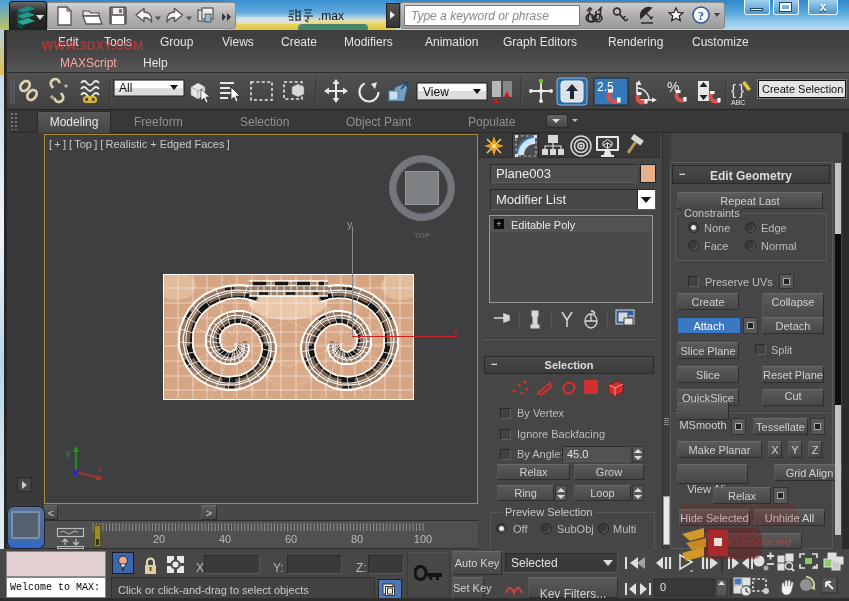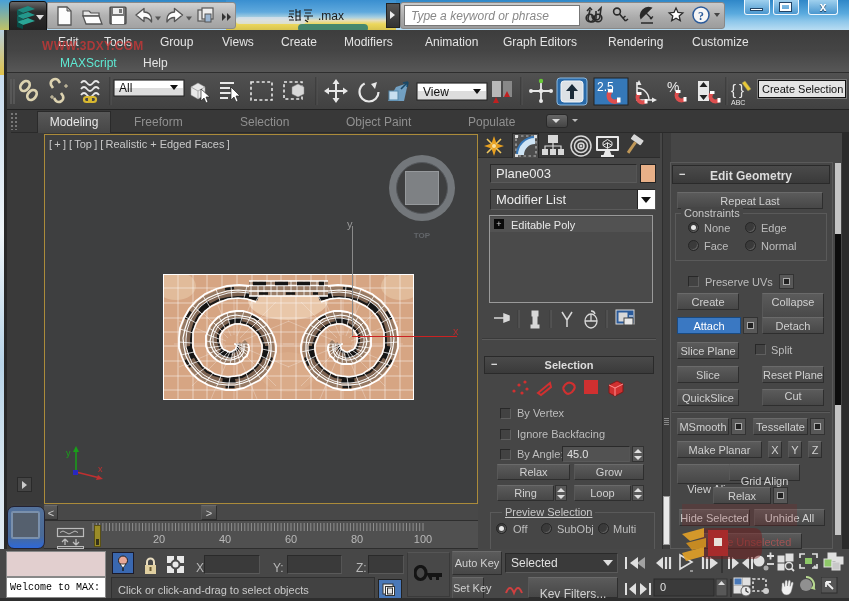--- a/index.html
+++ b/index.html
@@ -121,21 +121,21 @@
 <div class="lbl" style="left:58px;top:35px;font-size:12px;color:#e4e4e4;">Edit</div>
 <div class="lbl" style="left:104px;top:35px;font-size:12px;color:#e4e4e4;">Tools</div>
 <div class="lbl" style="left:160px;top:35px;font-size:12px;color:#e4e4e4;">Group</div>
 <div class="lbl" style="left:222px;top:35px;font-size:12px;color:#e4e4e4;">Views</div>
 <div class="lbl" style="left:281px;top:35px;font-size:12px;color:#e4e4e4;">Create</div>
 <div class="lbl" style="left:344px;top:35px;font-size:12px;color:#e4e4e4;">Modifiers</div>
 <div class="lbl" style="left:425px;top:35px;font-size:12px;color:#e4e4e4;">Animation</div>
 <div class="lbl" style="left:503px;top:35px;font-size:12px;color:#e4e4e4;">Graph Editors</div>
 <div class="lbl" style="left:608px;top:35px;font-size:12px;color:#e4e4e4;">Rendering</div>
 <div class="lbl" style="left:692px;top:35px;font-size:12px;color:#e4e4e4;">Customize</div>
-<div class="lbl" style="left:60px;top:56px;font-size:12px;color:#5eead4;">MAXScript</div>
+<div class="lbl" style="left:60px;top:56px;font-size:12px;color:#fca5a5;">MAXScript</div>
 <div class="lbl" style="left:143px;top:56px;font-size:12px;color:#e4e4e4;">Help</div>
 <div class="lbl" style="left:42px;top:39px;font-size:12px;font-weight:bold;color:rgba(200,55,55,.8);letter-spacing:.3px;">WWW.3DXY.COM</div>
 
 <div class="abs" id="toolbar" style="left:0;top:73px;width:849px;height:37px;background:linear-gradient(#515151,#414141);border-bottom:1px solid #222;"></div>
 
 <svg class="abs" style="left:0;top:73px;" width="849" height="37" viewBox="0 0 849 37">
   <path d="M11 6 v25 M14 6 v25" stroke="#5e5e5e" stroke-width="1.5"></path>
 
   <g stroke="#ddd3b0" stroke-width="2.8" fill="none">
     <ellipse cx="25" cy="13" rx="4" ry="5.5" transform="rotate(40 25 13)"></ellipse>
@@ -577,21 +577,21 @@
 <div class="btn" style="left:574px;top:464px;width:70px;height:16px;padding-top:1px;">Grow</div>
 <div class="btn" style="left:497px;top:485px;width:57px;height:16px;padding-top:1px;">Ring</div>
 <div class="abs" style="left:555px;top:485px;width:12px;height:16px;background:#585858;border:1px solid #333;"></div>
 <div class="abs" style="left:557px;top:488px;width:0;height:0;border-left:4px solid transparent;border-right:4px solid transparent;border-bottom:4px solid #ddd;"></div>
 <div class="abs" style="left:557px;top:495px;width:0;height:0;border-left:4px solid transparent;border-right:4px solid transparent;border-top:4px solid #ddd;"></div>
 <div class="btn" style="left:574px;top:485px;width:57px;height:16px;padding-top:1px;">Loop</div>
 <div class="abs" style="left:632px;top:485px;width:12px;height:16px;background:#585858;border:1px solid #333;"></div>
 <div class="abs" style="left:634px;top:488px;width:0;height:0;border-left:4px solid transparent;border-right:4px solid transparent;border-bottom:4px solid #ddd;"></div>
 <div class="abs" style="left:634px;top:495px;width:0;height:0;border-left:4px solid transparent;border-right:4px solid transparent;border-top:4px solid #ddd;"></div>
 <div class="abs" style="left:490px;top:512px;width:165px;height:37px;border:1px solid #5a5a5a;border-bottom:none;"></div>
-<div class="lbl" style="left:502px;top:506px;background:#464646;padding:0 3px;color:#c8c8c8;text-decoration:underline;">Preview Selection</div>
+<div class="lbl" style="left:502px;top:506px;background:#464646;padding:0 3px;color:#c8c8c8;">Preview Selection</div>
 <div class="rad" style="left:496px;top:523px;"></div>
 <div class="raddot" style="left:499px;top:526px;"></div>
 <div class="lbl" style="left:513px;top:523px;color:#bdbdbd;">Off</div>
 <div class="rad" style="left:541px;top:523px;"></div>
 <div class="lbl" style="left:557px;top:523px;color:#bdbdbd;">SubObj</div>
 <div class="rad" style="left:598px;top:523px;"></div>
 <div class="lbl" style="left:613px;top:523px;color:#bdbdbd;">Multi</div>
 
 <div class="abs" style="left:662px;top:133px;width:9px;height:416px;background:#3d3d3d;border-left:1px solid #2e2e2e;"></div>
 <div class="abs" style="left:664px;top:418px;width:5px;height:8px;background:repeating-linear-gradient(#888 0,#888 1px,#3d3d3d 1px,#3d3d3d 2px);"></div>
@@ -623,32 +623,32 @@
 <div class="abs" style="left:747px;top:322px;width:7px;height:7px;background:#222;border:1px solid #aaa;"></div>
 <div class="btn" style="left:762px;top:317px;width:62px;height:17px;padding-top:2px;">Detach</div>
 <div class="btn" style="left:677px;top:342px;width:62px;height:17px;padding-top:2px;">Slice Plane</div>
 <div class="chk" style="left:755px;top:344px;"></div>
 <div class="lbl" style="left:771px;top:344px;color:#bdbdbd;">Split</div>
 <div class="btn" style="left:677px;top:366px;width:62px;height:17px;padding-top:2px;">Slice</div>
 <div class="btn" style="left:762px;top:366px;width:62px;height:17px;padding-top:2px;">Reset Plane</div>
 <div class="btn" style="left:677px;top:389px;width:62px;height:17px;padding-top:2px;">QuickSlice</div>
 <div class="btn" style="left:762px;top:389px;width:62px;height:17px;padding-top:0;">Cut</div>
 <div class="abs" style="left:672px;top:411px;width:158px;height:2px;background:#3a3a3a;border-bottom:1px solid #5a5a5a;"></div>
-<div class="btn" style="left:677px;top:418px;width:52px;height:17px;padding-top:2px;">MSmooth</div>
+<div class="btn" style="left:677px;top:402px;width:52px;height:17px;padding-top:16px;">MSmooth</div>
 <div class="abs" style="left:731px;top:418px;width:15px;height:17px;background:#585858;border:1px solid #333;"></div>
 <div class="abs" style="left:735px;top:423px;width:7px;height:7px;background:#222;border:1px solid #aaa;"></div>
 <div class="btn" style="left:753px;top:418px;width:55px;height:17px;padding-top:2px;">Tessellate</div>
 <div class="abs" style="left:810px;top:418px;width:15px;height:17px;background:#585858;border:1px solid #333;"></div>
 <div class="abs" style="left:814px;top:423px;width:7px;height:7px;background:#222;border:1px solid #aaa;"></div>
 <div class="btn" style="left:677px;top:441px;width:85px;height:17px;padding-top:2px;">Make Planar</div>
 <div class="btn" style="left:768px;top:441px;width:14px;height:17px;padding-top:2px;">X</div>
 <div class="btn" style="left:788px;top:441px;width:14px;height:17px;padding-top:2px;">Y</div>
 <div class="btn" style="left:808px;top:441px;width:14px;height:17px;padding-top:2px;">Z</div>
 <div class="btn" style="left:677px;top:464px;width:71px;height:17px;padding-top:18px;">View Align</div>
-<div class="btn" style="left:729px;top:464px;width:71px;height:17px;padding-top:10px;">Grid Align</div>
+<div class="btn" style="left:774px;top:464px;width:71px;height:17px;padding-top:2px;">Grid Align</div>
 <div class="btn" style="left:713px;top:487px;width:58px;height:17px;padding-top:2px;">Relax</div>
 <div class="abs" style="left:773px;top:487px;width:15px;height:17px;background:#585858;border:1px solid #333;"></div>
 <div class="abs" style="left:777px;top:492px;width:7px;height:7px;background:#222;border:1px solid #aaa;"></div>
 <div class="btn" style="left:679px;top:509px;width:71px;height:17px;padding-top:2px;">Hide Selected</div>
 <div class="btn" style="left:754px;top:509px;width:71px;height:17px;padding-top:2px;">Unhide All</div>
 <div class="btn" style="left:700px;top:533px;width:102px;height:16px;padding-top:2px;color:#a05454;">Hide Unselected</div>
 
 <div class="abs" style="left:835px;top:163px;width:6px;height:372px;background:#c4c4c4;"></div>
 <div class="abs" style="left:835px;top:234px;width:6px;height:171px;background:#0d0d0d;"></div>
 <div class="abs" style="left:842px;top:133px;width:7px;height:416px;background:#2b2b2b;"></div>

